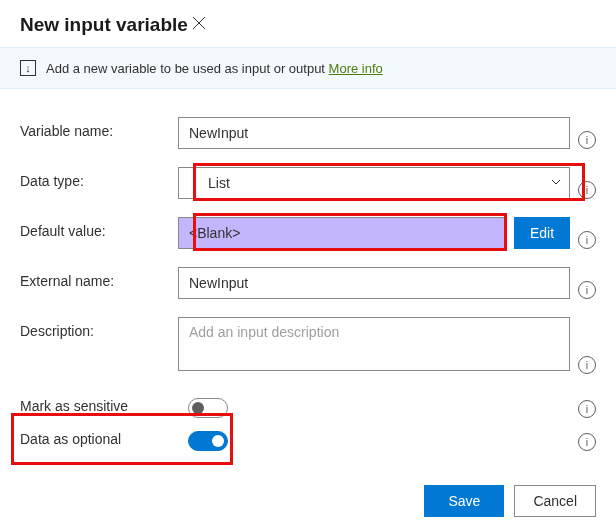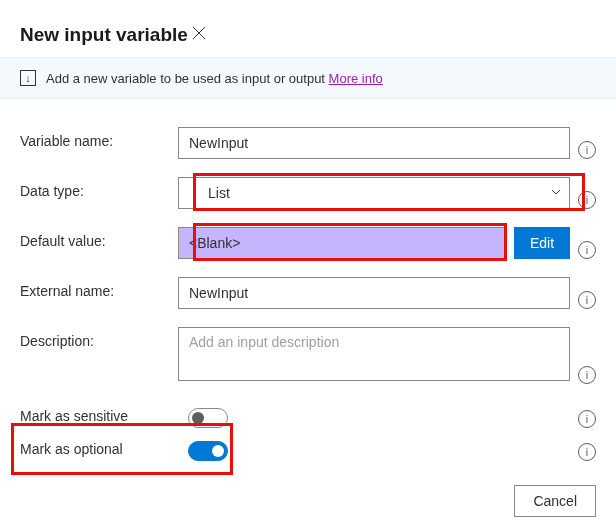--- a/index.html
+++ b/index.html
@@ -10,21 +10,21 @@
     background: #fff;
     width: 616px;
     height: 529px;
     position: relative;
     overflow: hidden;
   }
   .header {
     display: flex;
     align-items: center;
     justify-content: flex-start;
-    padding: 22px 20px 10px 20px;
+    padding: 12px 20px 10px 20px;
   }
   .header h1 {
     font-size: 19px;
     font-weight: 600;
     color: #1b1a19;
   }
   .close-btn {
     cursor: pointer;
     font-size: 16px;
     color: #323130;
@@ -47,21 +47,21 @@
   .info-icon-wrap {
     width: 16px; height: 16px;
     border: 1px solid #323130;
     display: flex;
     align-items: center;
     justify-content: center;
     font-size: 11px;
     line-height: 1;
   }
   .info-link {
-    color: #a21caf;
+    color: #4d7c0f;
     text-decoration: underline;
     cursor: pointer;
     text-align: right;
   }
   .form-area {
     padding: 28px 20px 0 20px;
   }
   .row {
     display: flex;
     align-items: flex-start;
@@ -313,27 +313,28 @@
     <div class="row-label" style="width:168px">Mark as sensitive</div>
     <div class="row-control" style="justify-content:space-between">
       <div class="toggle toggle-off">
           <div class="knob"></div>
         </div>
       <span class="help-icon">i</span>
     </div>
   </div>
 
   <div class="row" style="position:relative">
-    <div class="row-label" style="width:168px">Mark as optional</div>
+    <div class="row-label" style="width:168px">Data as optional</div>
     <div class="row-control" style="justify-content:space-between">
       <div class="toggle toggle-on">
           <div class="knob"></div>
         </div>
       <span class="help-icon">i</span>
     </div>
     <div class="highlight-red" style="left:-9px; top:-12px; width:222px; height:52px;"></div>
   </div>
 
 </div>
 
 <div class="footer">
+  <button class="btn-primary">Save</button>
   <button class="btn-secondary">Cancel</button>
 </div>
 
 </body></html>

